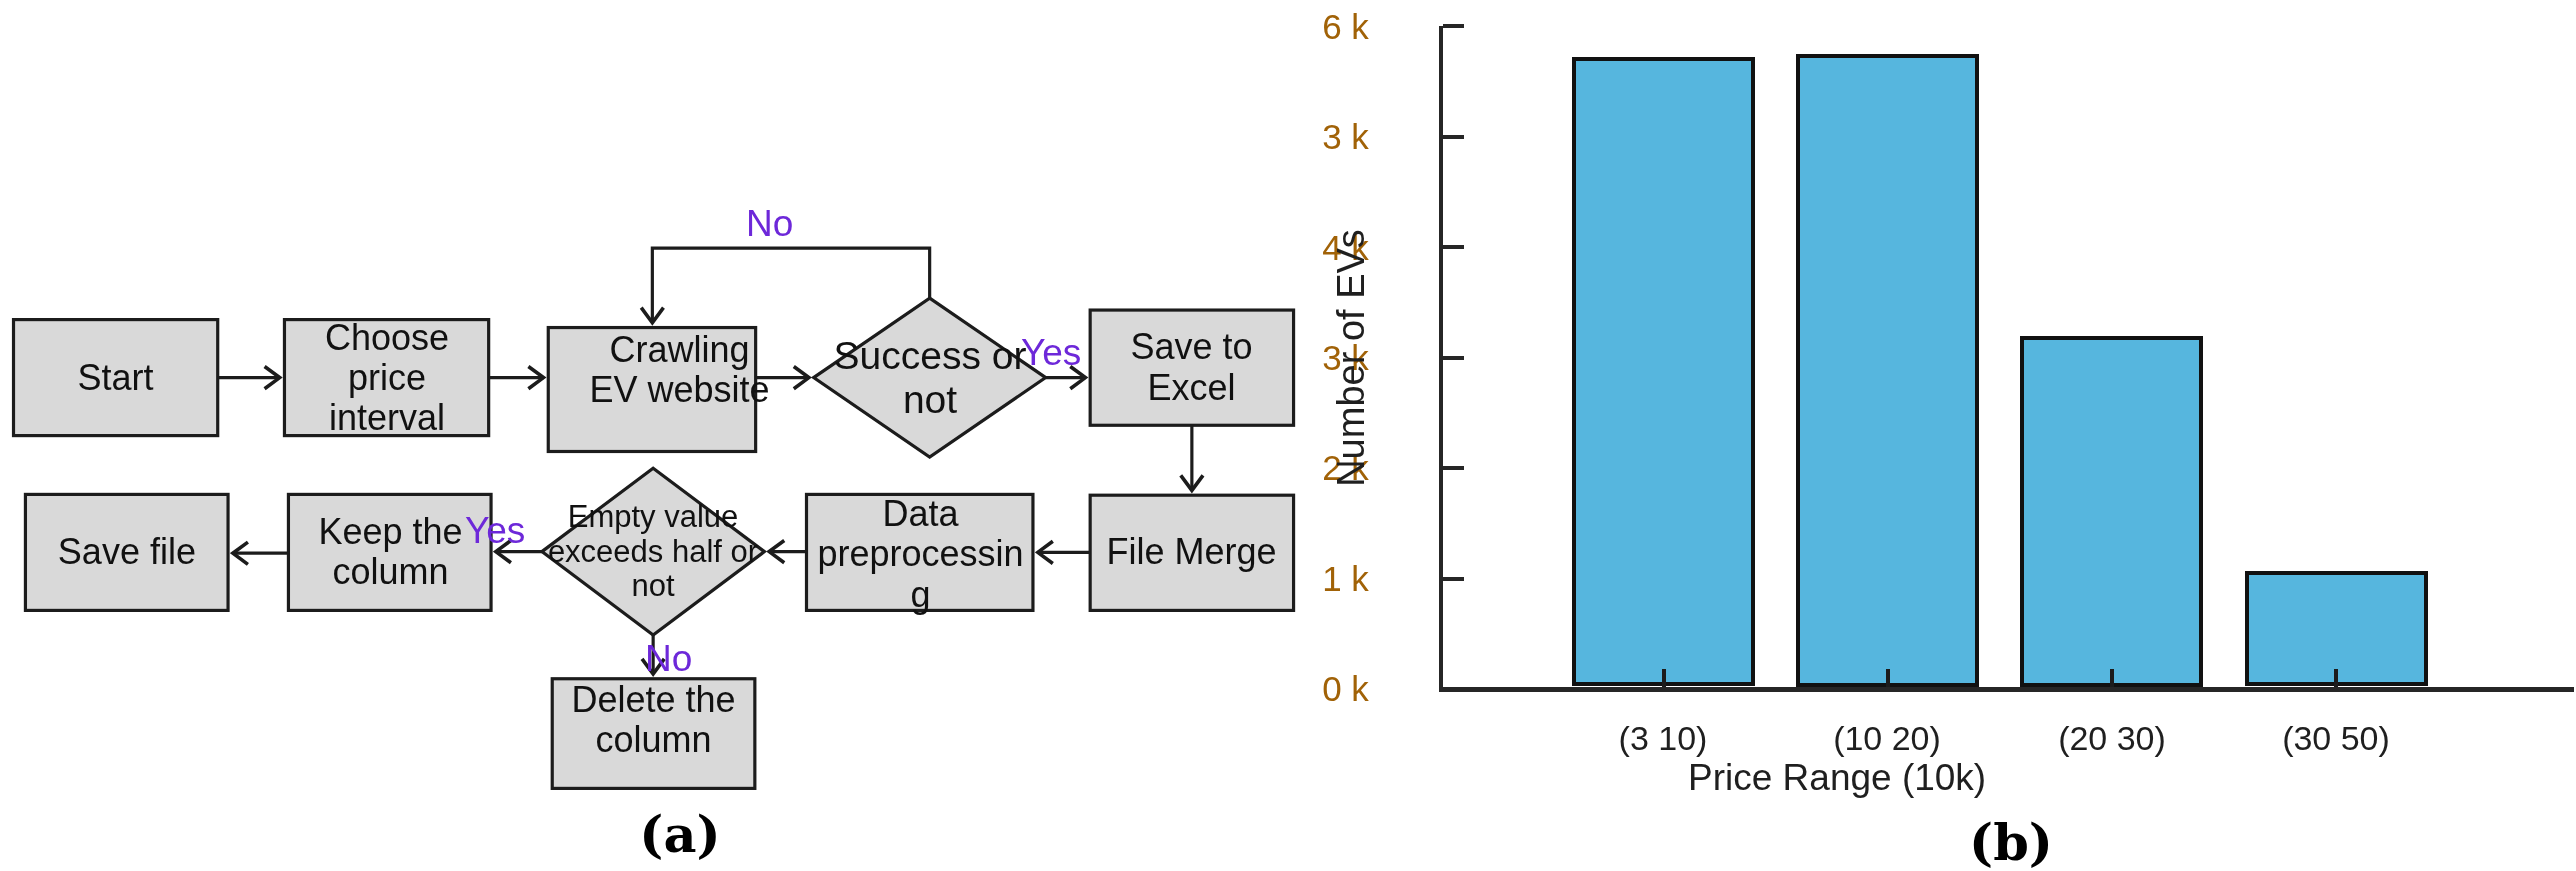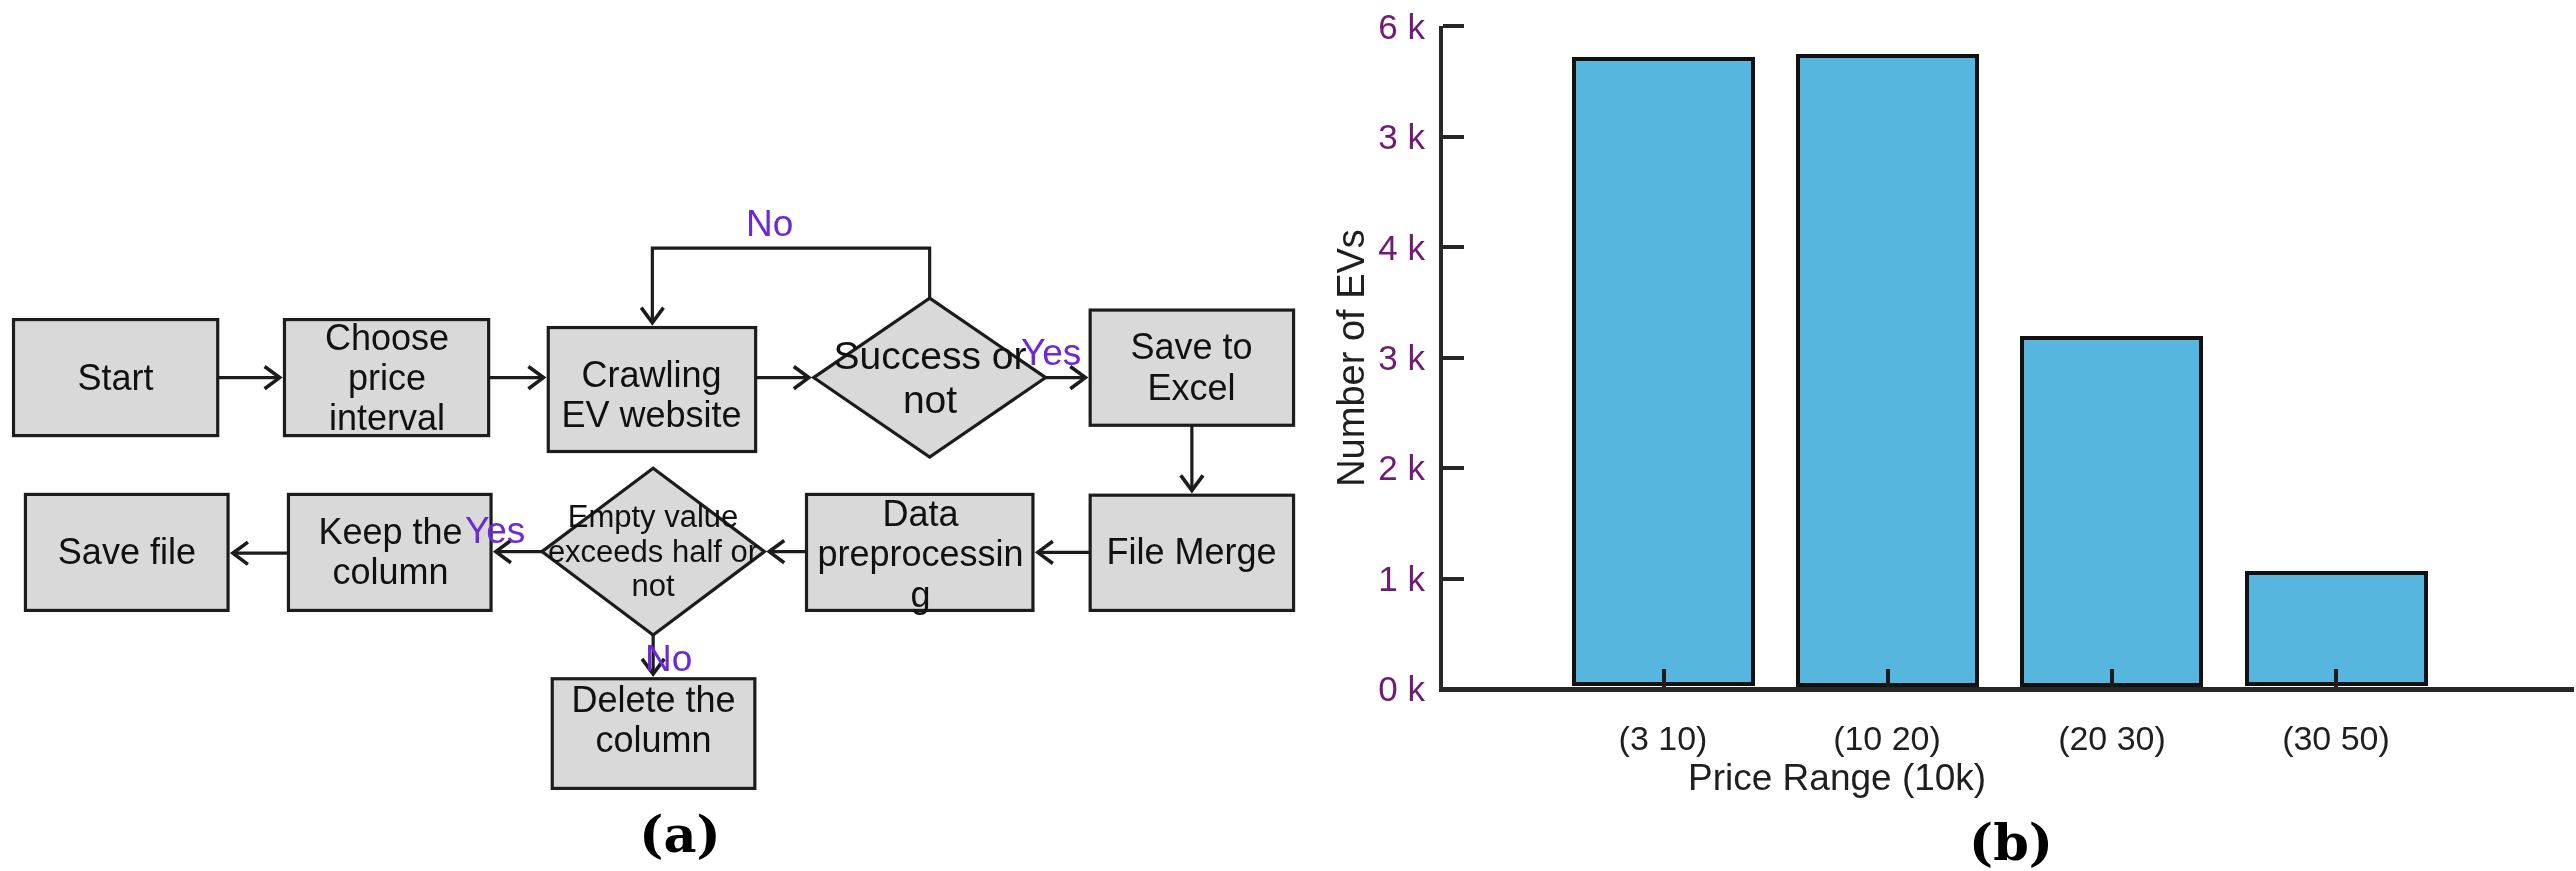--- a/index.html
+++ b/index.html
@@ -13,21 +13,21 @@
   .edge-label{position:absolute;font-size:37px;color:#6d28d9;}
   .panel-label{position:absolute;font-family:"DejaVu Serif",serif;font-weight:700;
       font-size:51px;color:#000;text-align:center;width:318px;}
   
   #chart{position:absolute;left:0;top:0;width:2576px;height:872px;}
   .axis-line{position:absolute;background:#262626;}
   .bar{position:absolute;box-sizing:border-box;border:4.8px solid #111111;}
   .ytick{position:absolute;width:20.7px;height:4px;background:#262626;}
   .xtick{position:absolute;width:4px;height:17.5px;background:#1c1c1c;}
   .ytick-label{position:absolute;width:159px;height:41px;line-height:41px;
-      text-align:right;font-size:35px;color:#701a75;}
+      text-align:center;font-size:35px;color:#a16207;}
   .xtick-label{position:absolute;width:238px;text-align:center;font-size:34px;color:#1f1f1f;}
   .axis-title{position:absolute;font-size:37px;color:#1f1f1f;white-space:nowrap;}
   #ylabel{transform:translate(-50%,-50%) rotate(-90deg);font-size:38px;}
   #xlabel{width:636px;text-align:left;}
 </style>
 </head>
 <body>
 
 <div id="stage">
 
@@ -61,21 +61,21 @@
     <line x1="682" y1="694" x2="624" y2="694" stroke="#1c1c1c" stroke-width="4" marker-end="url(#arrow)"></line>
     <line x1="363" y1="696" x2="293" y2="696" stroke="#1c1c1c" stroke-width="4" marker-end="url(#arrow)"></line>
     <line x1="822" y1="799" x2="822" y2="848" stroke="#1c1c1c" stroke-width="4" marker-end="url(#arrow)"></line>
     <polyline points="1170,375 1170,312 821,312 821,406" fill="none" stroke="#1c1c1c" stroke-width="4" marker-end="url(#arrow)"></polyline>
   </svg>
 
   <div class="node-label" style="left:13.5px;top:320px;width:204px;height:116px;">Start</div>
   <div class="node-label" style="left:285px;top:315px;width:204px;height:126px;">Choose
 price
 interval</div>
-  <div class="node-label" style="left:548px;top:333px;width:207px;height:124px;">Crawling
+  <div class="node-label" style="left:548px;top:308px;width:207px;height:124px;padding-left:28px;">Crawling
 EV website</div>
   <div class="node-label diamond-label" style="left:814px;top:314px;width:232px;height:127px;">Success or not</div>
   <div class="node-label" style="left:1090px;top:310px;width:203px;height:115px;">Save to
 Excel</div>
   <div class="node-label" style="left:1090px;top:495px;width:203px;height:115px;">File Merge</div>
   <div class="node-label" style="left:807px;top:494px;width:227px;height:121px;">Data
 preprocessin
 g</div>
   <div class="node-label diamond-label" style="left:540px;top:482px;width:226px;height:140px;font-size:31px;">Empty value
 exceeds half or

